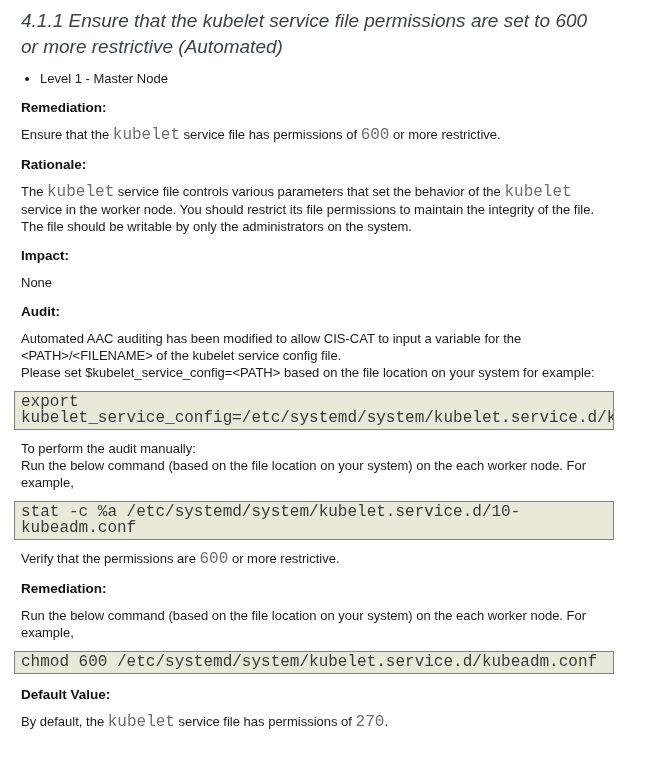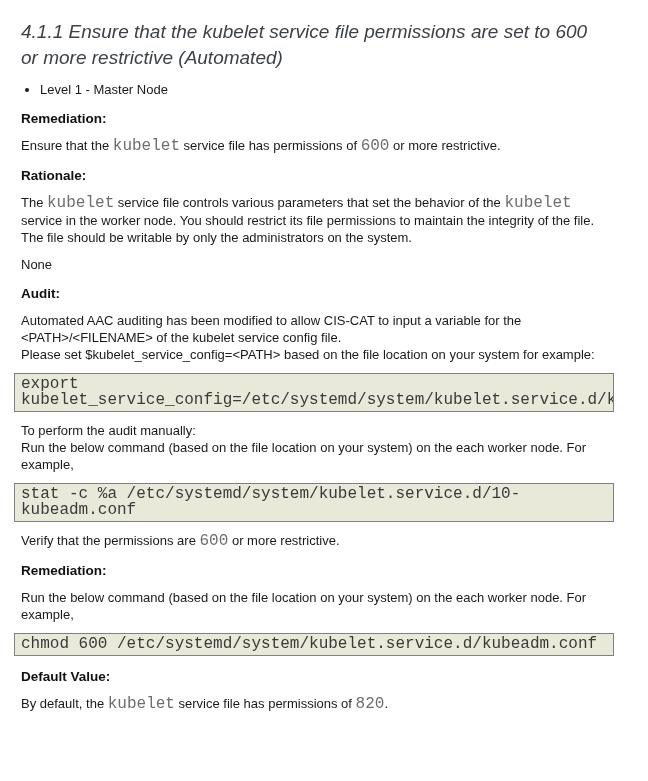--- a/index.html
+++ b/index.html
@@ -10,21 +10,21 @@
     font-family: "Liberation Sans", sans-serif;
     font-size: 13px;
     line-height: 17px;
     color: #1a1a1a;
     overflow: hidden;
   }
   .page {
     box-sizing: border-box;
     width: 648px;
     height: 781px;
-    padding: 19px 42px 0 21px;
+    padding: 8px 42px 0 21px;
   }
   h1.doc-title {
     font-size: 19px;
     line-height: 26px;
     font-weight: normal;
     font-style: italic;
     color: #3c4247;
     margin: 0 0 4px 0;
   }
   h2.sec-heading {
@@ -78,20 +78,21 @@
   </ul>
 
   <h2 class="sec-heading">Remediation:</h2>
 
   <p class="body-text"><span>Ensure that the </span><span class="mono">kubelet</span><span> service file has permissions of </span><span class="mono">600</span><span> or more restrictive.</span></p>
 
   <h2 class="sec-heading">Rationale:</h2>
 
   <p class="body-text"><span>The </span><span class="mono">kubelet</span><span> service file controls various parameters that set the behavior of the </span><span class="mono">kubelet</span><span> service in the worker node. You should restrict its file permissions to maintain the integrity of the file. The file should be writable by only the administrators on the system.</span></p>
 
+  <h2 class="sec-heading">Impact:</h2>
 
   <p class="body-text"><span>None</span></p>
 
   <h2 class="sec-heading">Audit:</h2>
 
   <p class="body-text"><span>Automated AAC auditing has been modified to allow CIS-CAT to input a variable for the &lt;PATH&gt;/&lt;FILENAME&gt; of the kubelet service config file.
 Please set $kubelet_service_config=&lt;PATH&gt; based on the file location on your system for example:</span></p>
 
   <pre class="code-block">export
 kubelet_service_config=/etc/systemd/system/kubelet.service.d/kubeadm.conf</pre>
@@ -104,15 +105,15 @@
   <p class="body-text"><span>Verify that the permissions are </span><span class="mono">600</span><span> or more restrictive.</span></p>
 
   <h2 class="sec-heading">Remediation:</h2>
 
   <p class="body-text"><span>Run the below command (based on the file location on your system) on the each worker node. For example,</span></p>
 
   <pre class="code-block">chmod 600 /etc/systemd/system/kubelet.service.d/kubeadm.conf</pre>
 
   <h2 class="sec-heading">Default Value:</h2>
 
-  <p class="body-text"><span>By default, the </span><span class="mono">kubelet</span><span> service file has permissions of </span><span class="mono">820</span><span>.</span></p>
+  <p class="body-text"><span>By default, the </span><span class="mono">kubelet</span><span> service file has permissions of </span><span class="mono">270</span><span>.</span></p>
 
 </div>
 
 </body></html>

